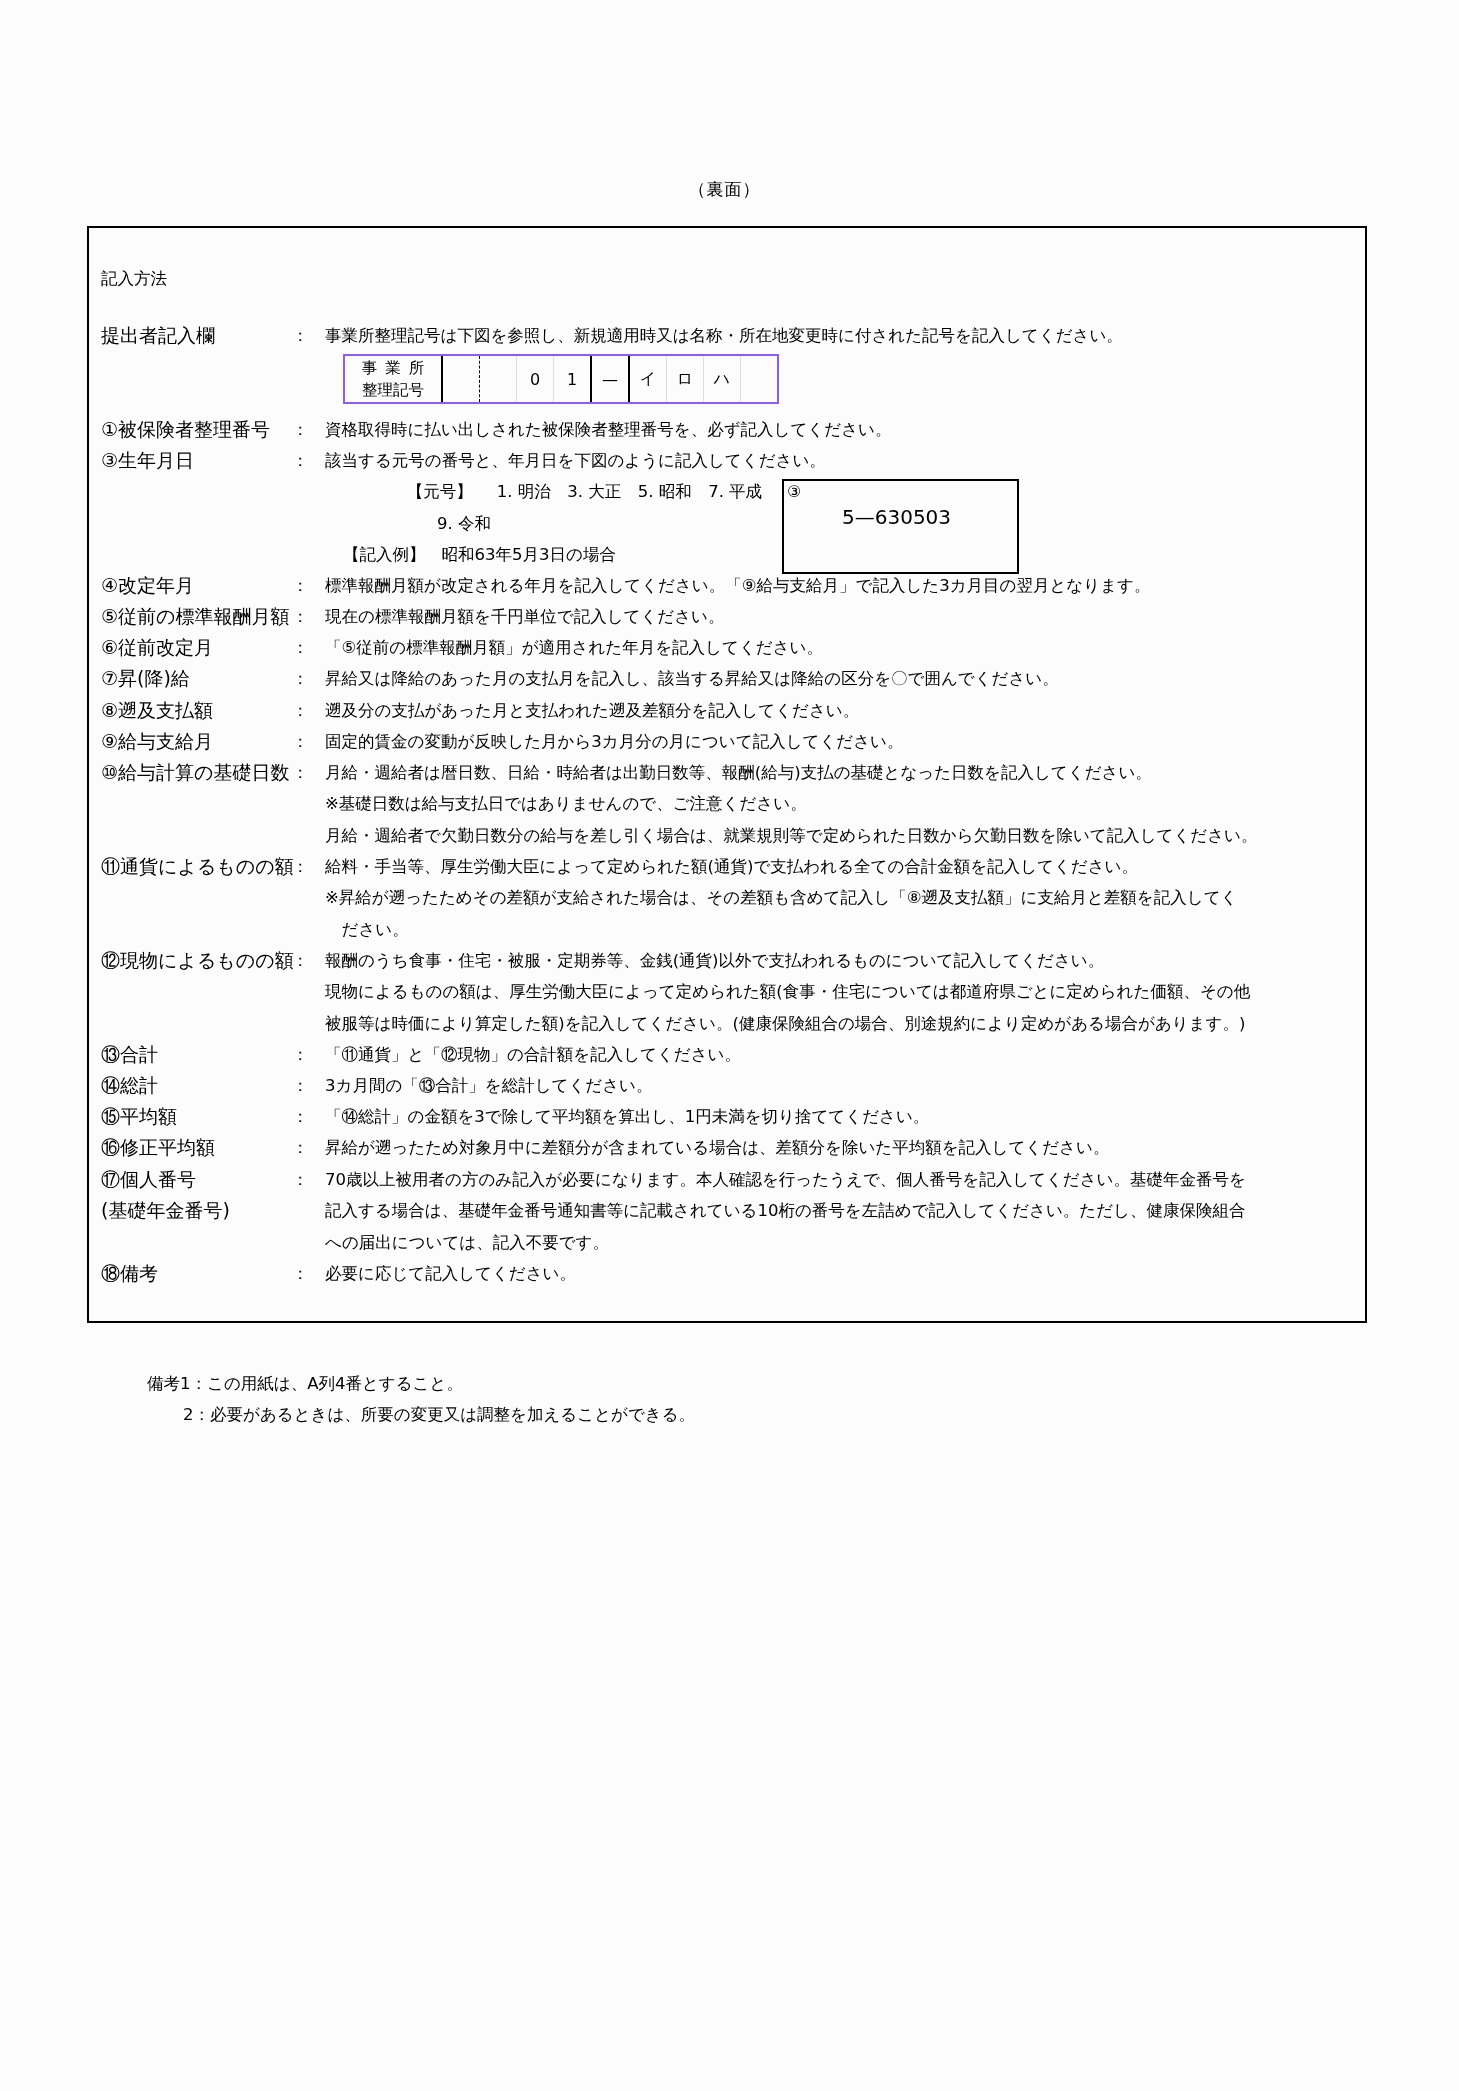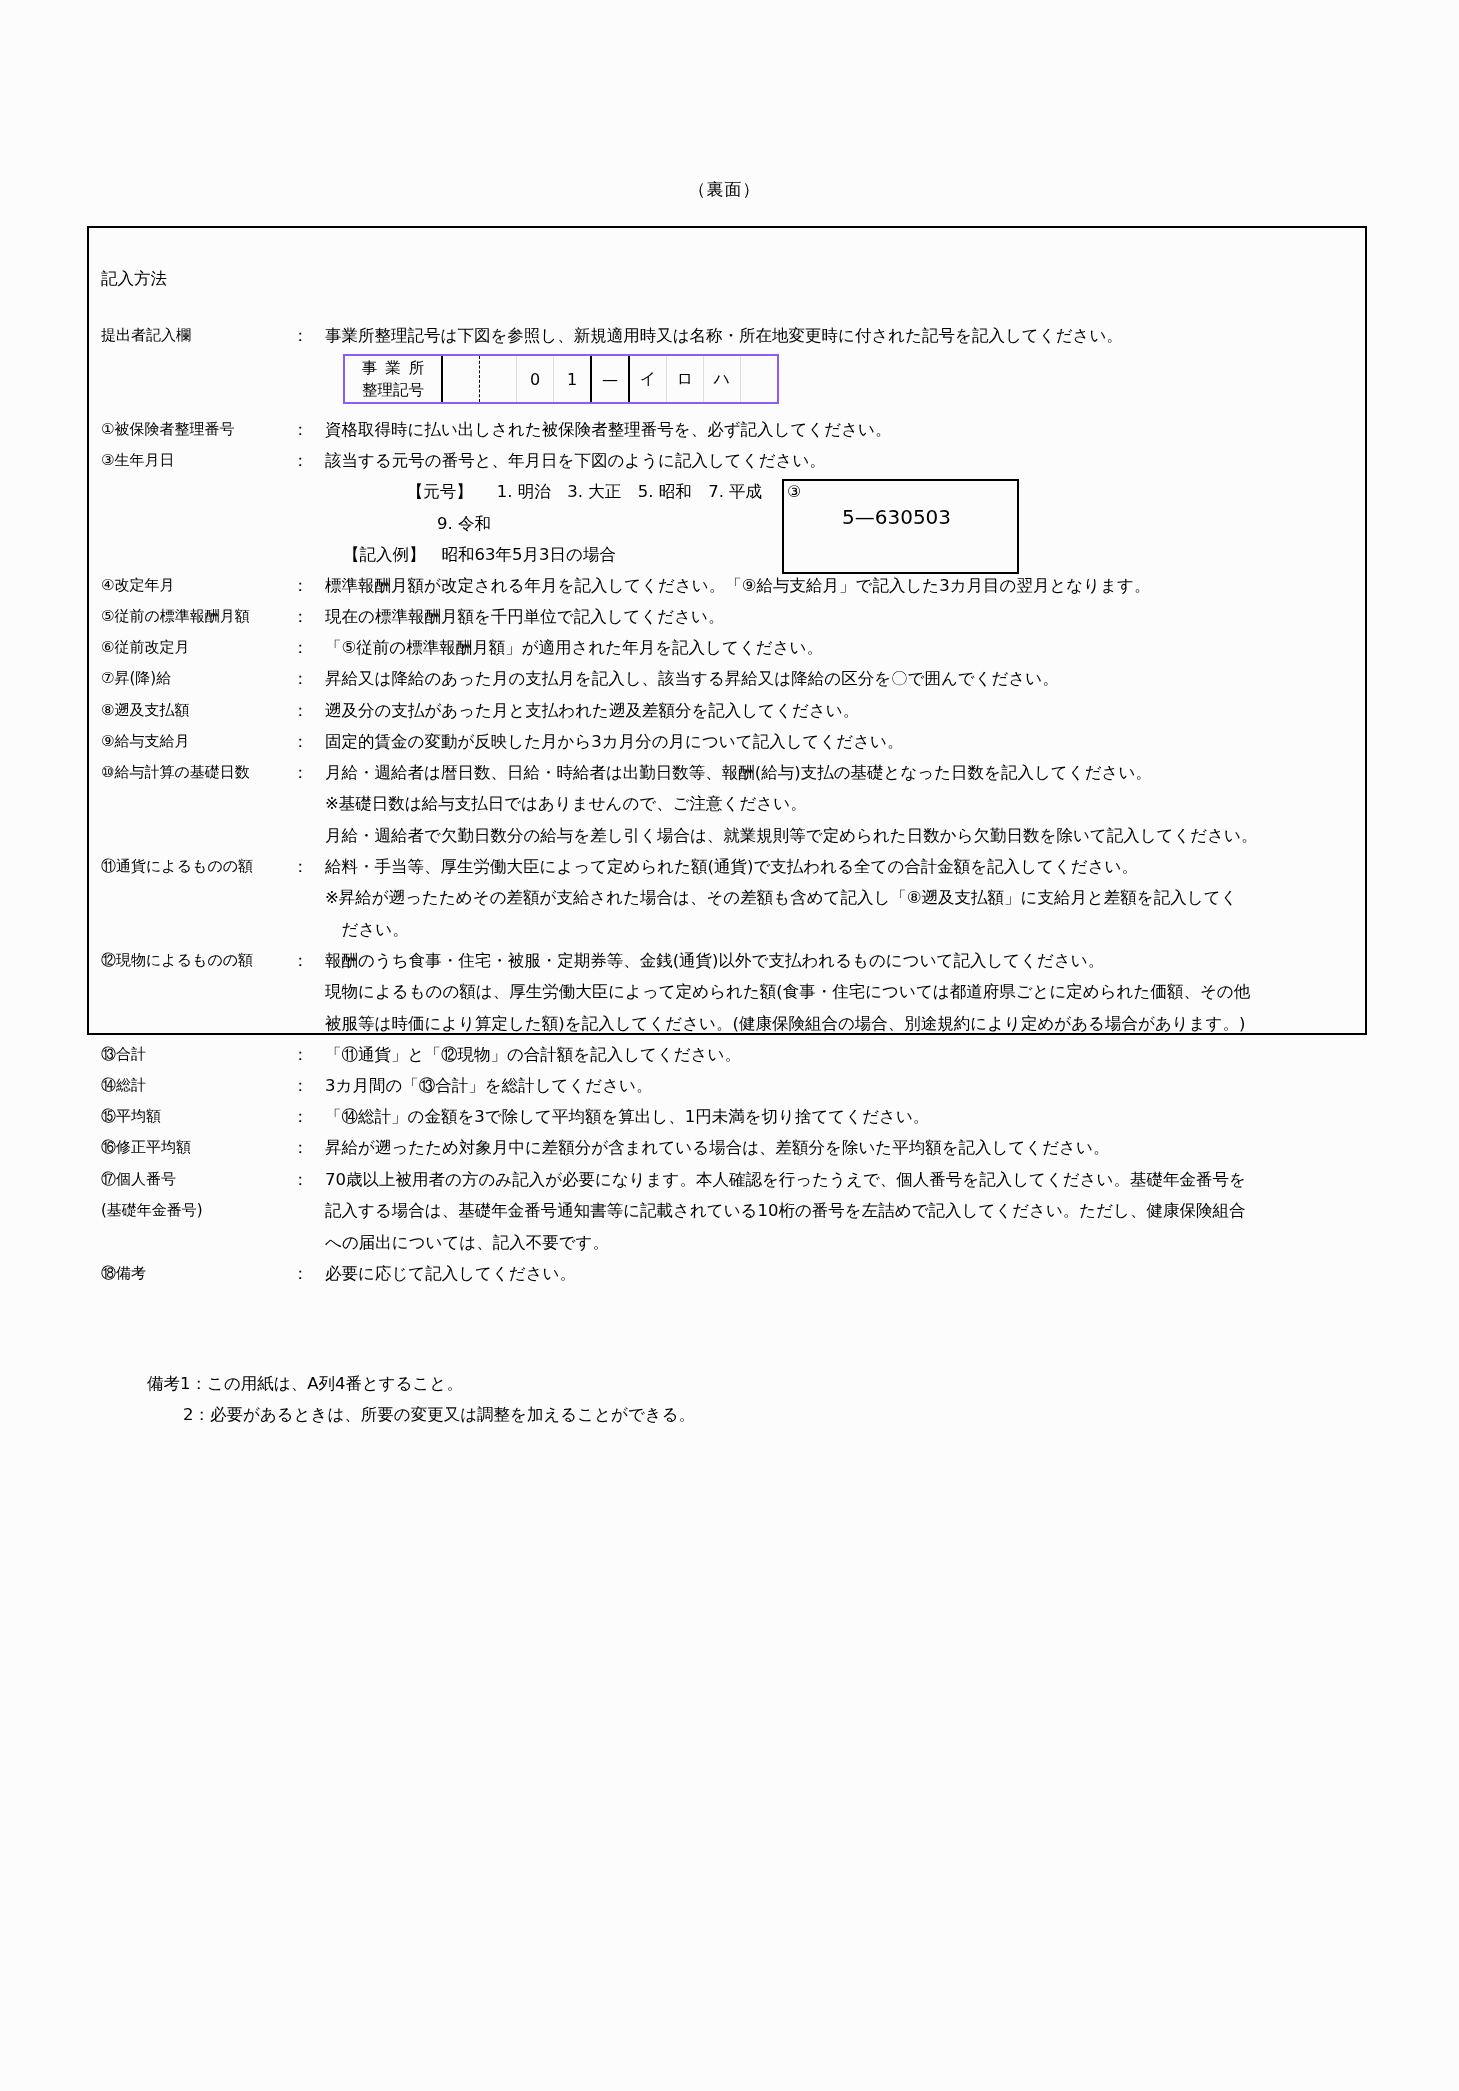--- a/index.html
+++ b/index.html
@@ -4,26 +4,26 @@
 <style>
   html, body { margin:0; padding:0; }
   body {
     width:1459px; height:2091px; background:#fcfcfc; position:relative;
     font-family:"DejaVu Sans", "Liberation Sans", sans-serif;
     color:#000; font-size:16px; overflow:hidden;
   }
   .page-title { position:absolute; left:0; width:1459px; top:178px; text-align:center; font-size:17px; letter-spacing:1px; }
   .page-title span { margin-left:-10px; }
   .outer-box {
-    position:absolute; left:87px; top:226px; width:1280px; height:809px;
+    position:absolute; left:87px; top:226px; width:1280px; height:1097px;
     border:2px solid #000; box-sizing:border-box;
   }
   .section-heading { position:absolute; left:12px; top:40px; font-size:16.5px; }
   .row { position:absolute; left:0; width:100%; }
-  .label { position:absolute; left:12px; white-space:nowrap; font-size:15px; }
+  .label { position:absolute; left:12px; white-space:nowrap; font-size:19px; }
   .colon { position:absolute; left:203px; font-size:16.5px; }
   .desc { position:absolute; left:236px; white-space:nowrap; font-size:16.5px; }
   .line { height:31.3px; line-height:31.3px; }
 
   
   .code-table { position:absolute; left:254px; top:126px; height:50px; border:2px solid #8b5cf6; box-sizing:border-box; display:flex; background:#fcfcfc; }
   .code-head { width:96px; border-right:2px solid #000; display:flex; flex-direction:column; align-items:center; justify-content:center; font-size:15.5px; line-height:22px; }
   .code-head .l1 { letter-spacing:8px; margin-right:-8px; }
   .code-cell { width:36px; border-right:1px solid #ddd; display:flex; align-items:center; justify-content:center; font-size:16px; }
   .code-cell.dash-left { border-right:1px dashed #000; width:36px; }

